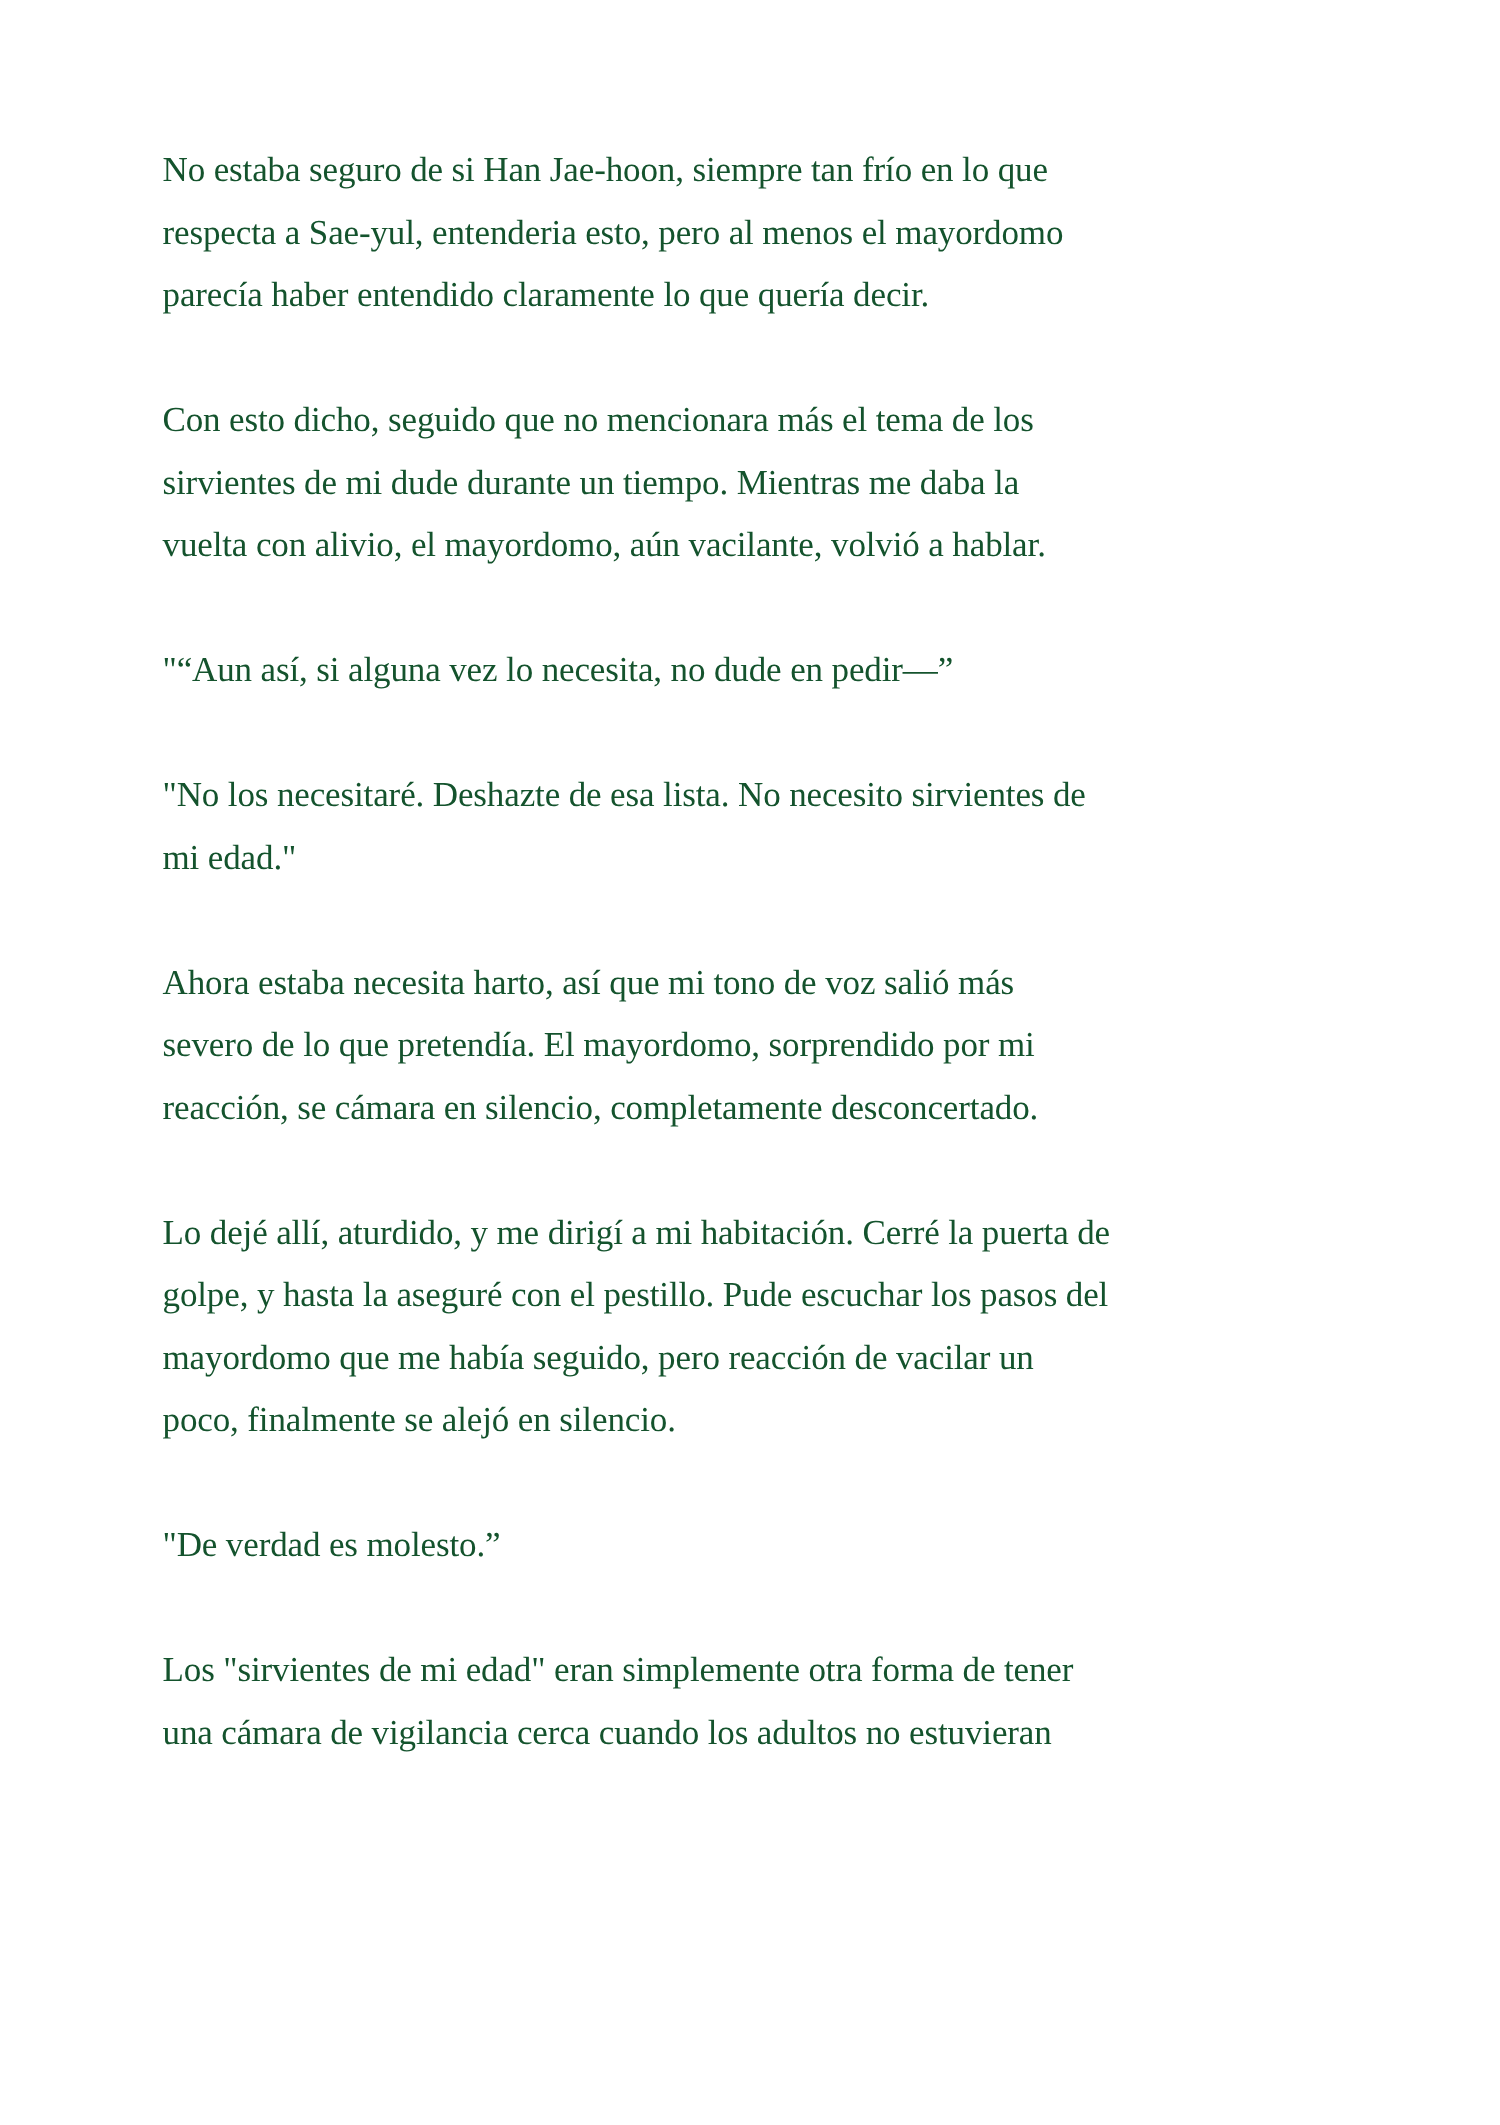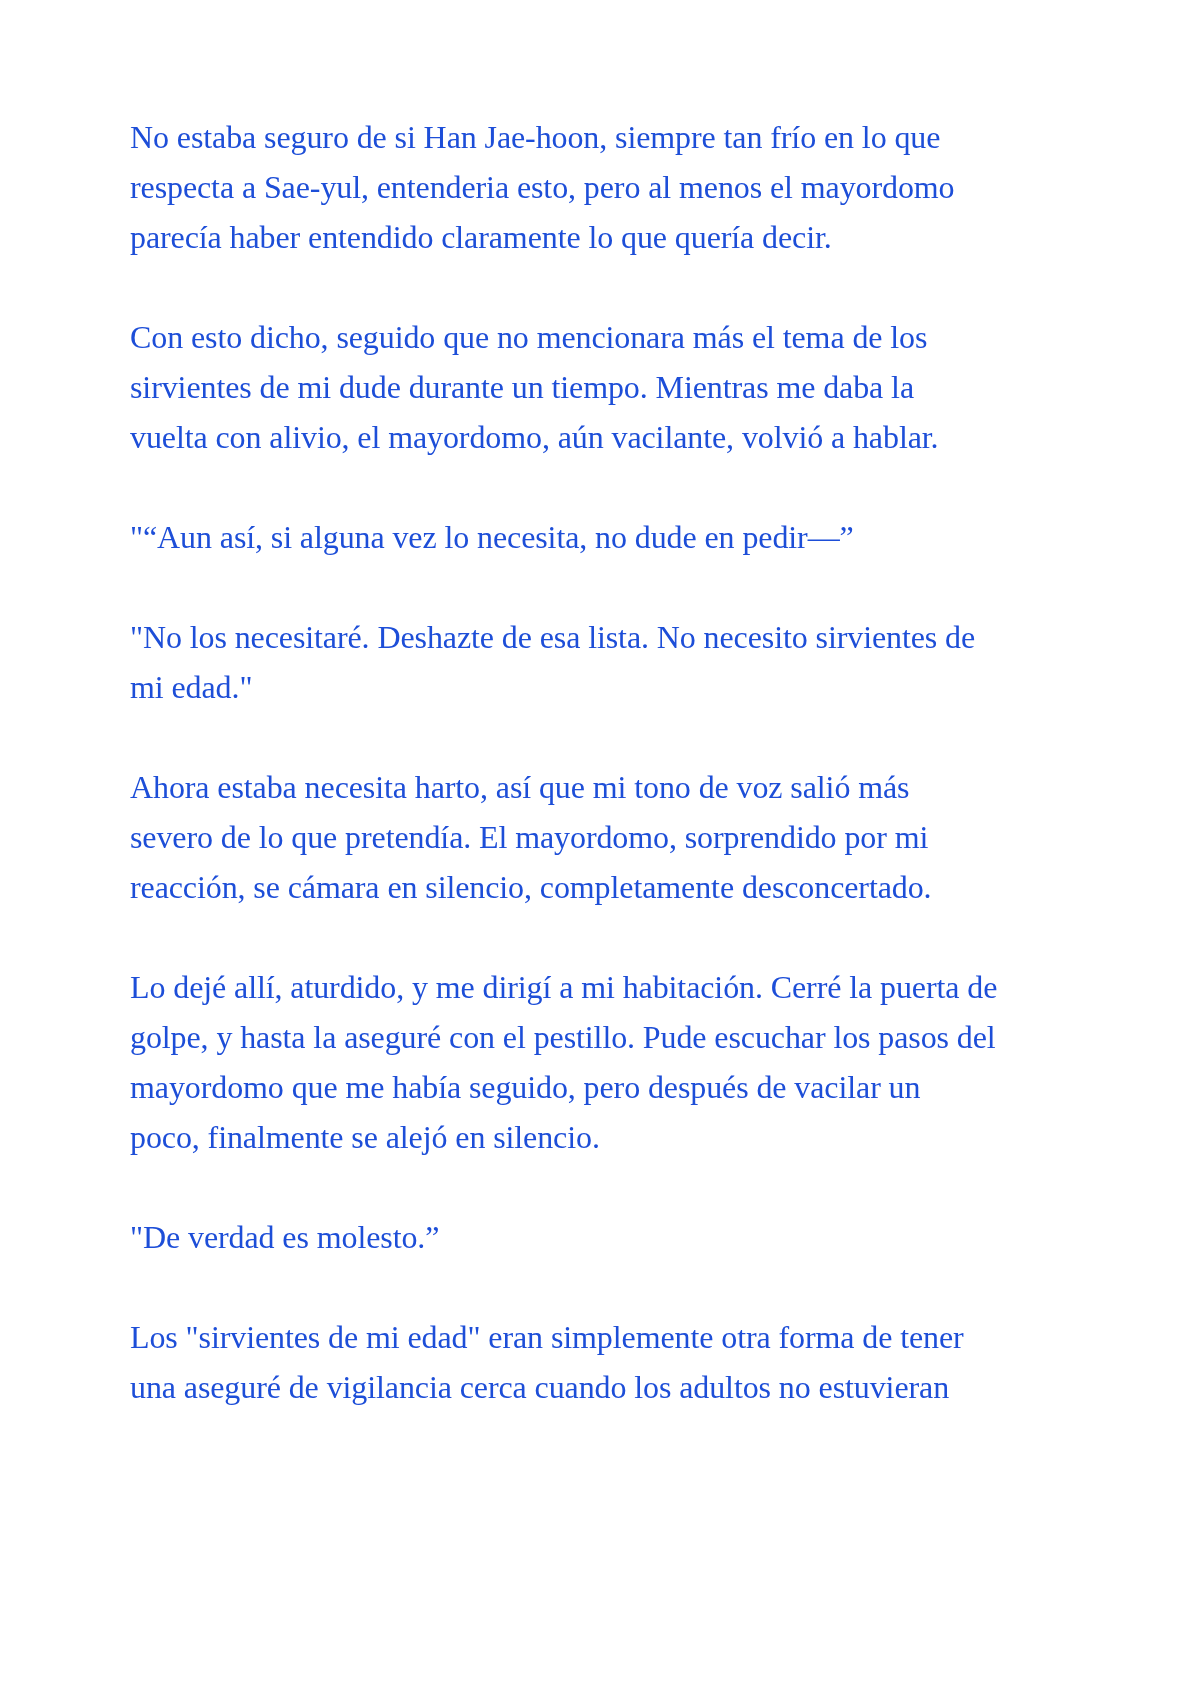--- a/index.html
+++ b/index.html
@@ -1,20 +1,20 @@
 <!DOCTYPE html>
 <html><head>
   <meta charset="utf-8">
   <style>
     html, body { margin: 0; padding: 0; background: #ffffff; }
     body { width: 1200px; height: 1700px; position: relative; overflow: hidden; }
     .page {
       position: absolute; left: 130px; top: 112px; width: 960px;
       font-family: "Liberation Serif", "DejaVu Serif", serif;
-      font-size: 32px; line-height: 50px; color: #1d4ed8;
+      font-size: 28px; line-height: 50px; color: #14532d;
       letter-spacing: -0.1px;
     }
     .para { margin: 0 0 50px 0; white-space: nowrap; }
     .line { display: block; height: 50px; }
   </style>
 </head>
 <body>
 
 <div class="page">
   <p class="para">
@@ -35,23 +35,23 @@
     <span class="line">mi edad."</span>
   </p>
   <p class="para">
     <span class="line">Ahora estaba necesita harto, así que mi tono de voz salió más</span>
     <span class="line">severo de lo que pretendía. El mayordomo, sorprendido por mi</span>
     <span class="line">reacción, se cámara en silencio, completamente desconcertado.</span>
   </p>
   <p class="para">
     <span class="line">Lo dejé allí, aturdido, y me dirigí a mi habitación. Cerré la puerta de</span>
     <span class="line">golpe, y hasta la aseguré con el pestillo. Pude escuchar los pasos del</span>
-    <span class="line">mayordomo que me había seguido, pero después de vacilar un</span>
+    <span class="line">mayordomo que me había seguido, pero reacción de vacilar un</span>
     <span class="line">poco, finalmente se alejó en silencio.</span>
   </p>
   <p class="para">
     <span class="line">"De verdad es molesto.”</span>
   </p>
   <p class="para">
     <span class="line">Los "sirvientes de mi edad" eran simplemente otra forma de tener</span>
-    <span class="line">una aseguré de vigilancia cerca cuando los adultos no estuvieran</span>
+    <span class="line">una cámara de vigilancia cerca cuando los adultos no estuvieran</span>
   </p>
 </div>
 
 </body></html>

